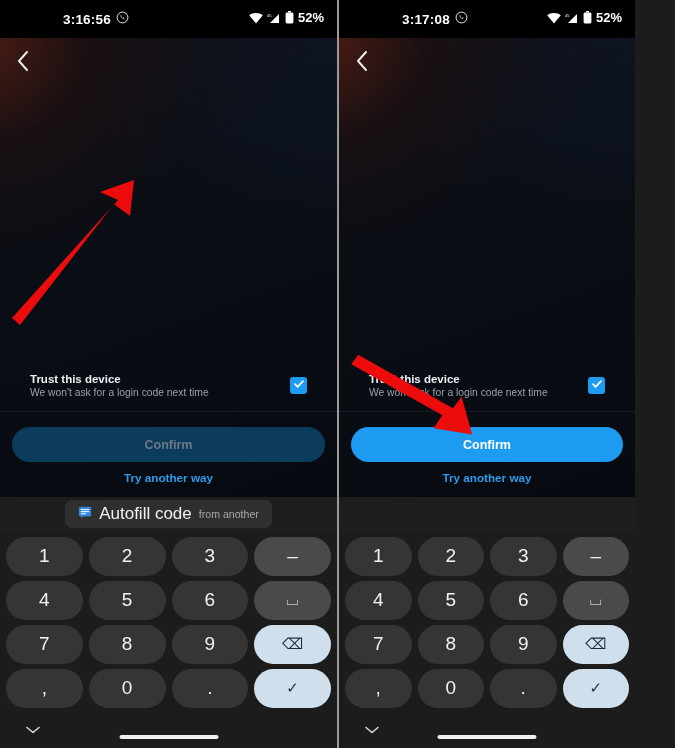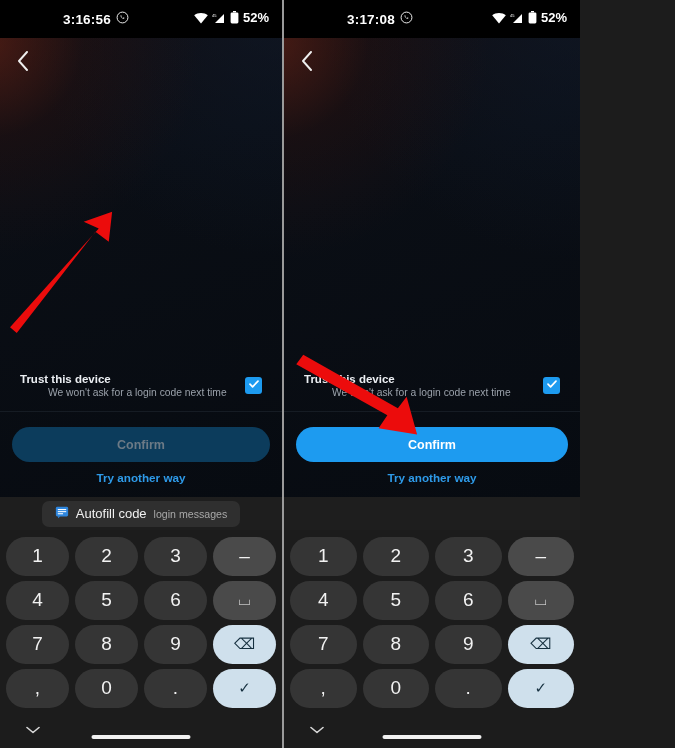--- a/index.html
+++ b/index.html
@@ -5,21 +5,21 @@
   * { box-sizing: border-box; margin: 0; padding: 0; }
   html, body {
     width: 675px; height: 748px;
     background: #1c1c1c;
     font-family: "Liberation Sans", sans-serif;
     overflow: hidden;
   }
   .screens { display: flex; width: 675px; height: 748px; }
   .phone {
     position: relative;
-    width: 282px; height: 748px;
+    width: 337px; height: 748px;
     overflow: hidden;
     background: #0a0e15;
   }
   .phone.right { width: 298px; border-left: 2px solid #9a9a9a; }
 
   
   .app {
     position: absolute; left: 0; top: 0; right: 0;
     height: 497px;
     background:
@@ -87,27 +87,27 @@
     content: ""; display: block;
     width: 16px; height: 3px; background: #fff;
     margin: 11px auto 0; border-radius: 1px;
   }
   .code-gap { width: 17px; }
 
   
   .trust {
     position: absolute; left: 0; right: 0; top: 370px;
     display: flex; align-items: center;
-    padding: 0 20px 10px;
+    padding: 0 30px 10px;
     border-bottom: 1px solid #161c24;
     height: 42px;
   }
   .trust-texts { flex: 1; }
   .trust-title { color: #eceff3; font-size: 11.5px; font-weight: 700; }
-  .trust-sub { color: #9aa1aa; font-size: 10.3px; margin-top: 2px; margin-left: 28px; }
+  .trust-sub { color: #9aa1aa; font-size: 10.3px; margin-top: 2px; }
   .checkbox {
     width: 17px; height: 17px; border-radius: 3px;
     background: #1d9bf0; color: #fff;
     display: flex; align-items: center; justify-content: center;
     font-size: 13px; font-weight: 700;
   }
 
   
   .confirm {
     position: absolute; left: 12px; right: 12px; top: 427px;
@@ -127,21 +127,21 @@
   .autofill-bar {
     position: absolute; left: 0; right: 0; top: 497px;
     height: 33px; background: #1e1e1e;
     display: flex; align-items: center; justify-content: center;
   }
   .autofill-chip {
     display: flex; align-items: center; gap: 7px;
     background: #2f2f2f; border-radius: 7px;
     padding: 4px 13px;
   }
-  .af-label { color: #f0f0f0; font-size: 13px; }
+  .af-label { color: #f0f0f0; font-size: 17px; }
   .af-sub { color: #a8a8a8; font-size: 10.6px; }
 
   
   .keyboard {
     position: absolute; left: 0; right: 0; top: 530px; bottom: 0;
     background: #1c1c1c;
     padding: 4px 3px 0;
   }
   .krow { display: flex; height: 44px; }
   .key {
@@ -260,21 +260,21 @@
         <span>
           <svg width="14" height="14" viewBox="0 0 16 16">
               <rect x="1" y="2" width="14" height="11" rx="1.6" fill="#2e86de"></rect>
               <rect x="3.2" y="4.6" width="9.6" height="1.2" fill="#fff"></rect>
               <rect x="3.2" y="7" width="9.6" height="1.2" fill="#fff"></rect>
               <rect x="3.2" y="9.4" width="6" height="1.2" fill="#fff"></rect>
               <path d="M3.5 12.8 3.5 15.2 6.2 12.8z" fill="#2e86de"></path>
             </svg>
         </span>
         <span class="af-label">Autofill code</span>
-        <span class="af-sub">login messages</span>
+        <span class="af-sub">from another</span>
       </div>
     </div>
 
     <div class="keyboard">
       <div class="krow">
         <div class="key">1</div>
         <div class="key">2</div>
         <div class="key">3</div>
         <div class="key func">–</div>
       </div>

